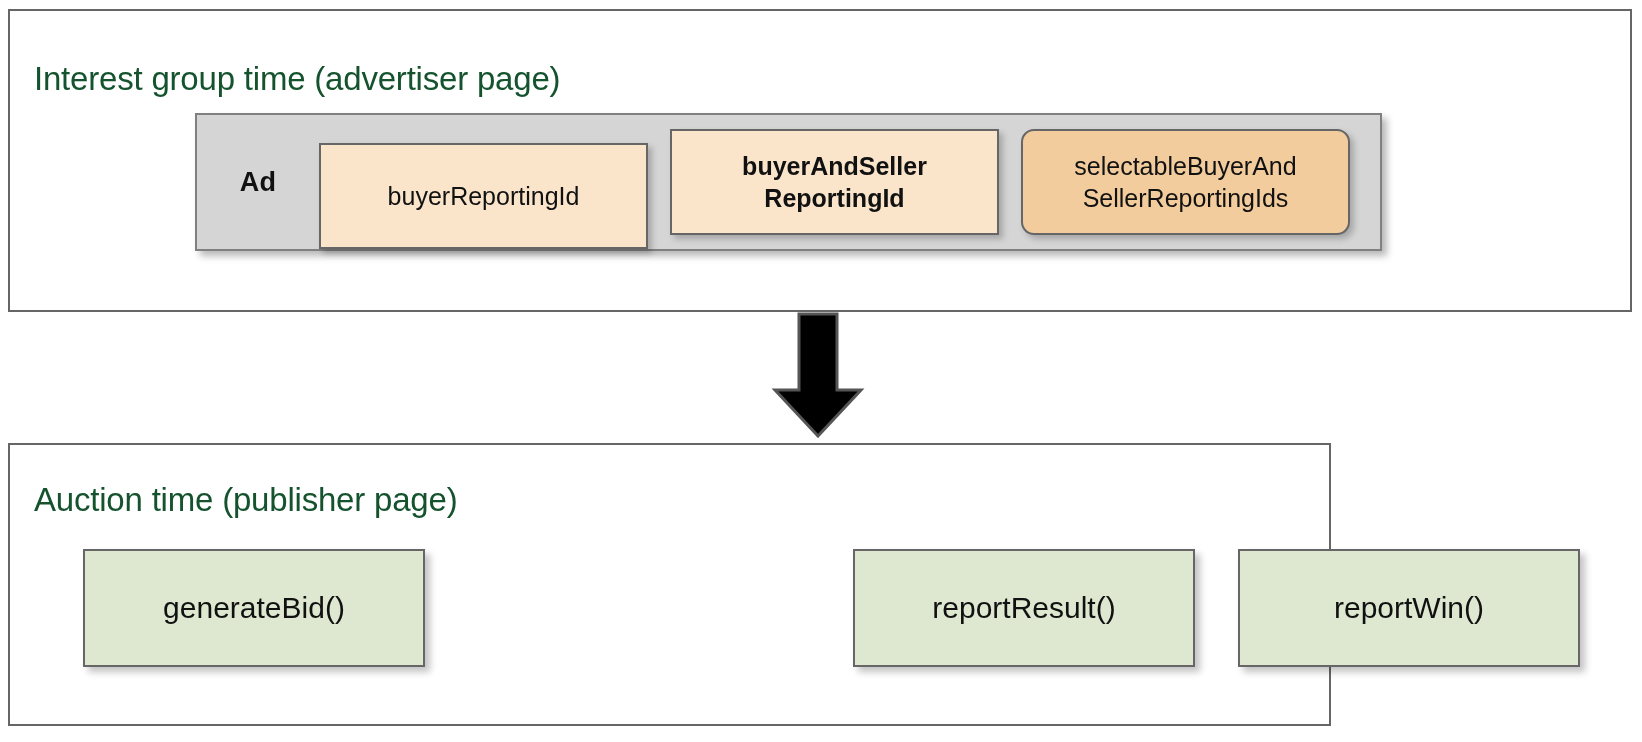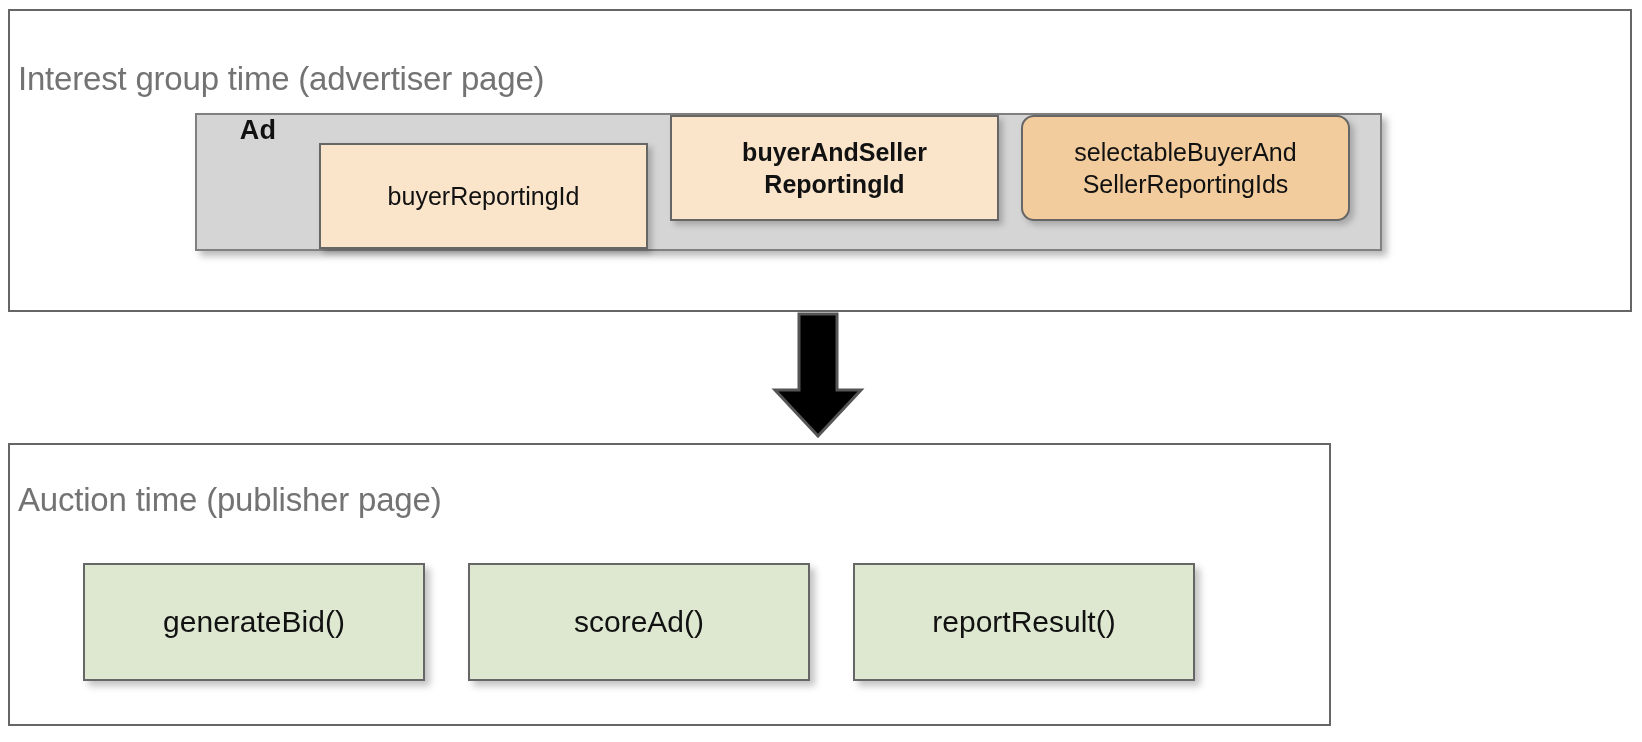--- a/index.html
+++ b/index.html
@@ -38,44 +38,44 @@
   }
   #panel-publisher {
     left: 8px;
     top: 443px;
     width: 1323px;
     height: 283px;
   }
 
   .panel-title {
     position: absolute;
-    left: 8px;
+    left: 24px;
     font-size: 33px;
     line-height: 38px;
-    color: #737373;
+    color: #14532d;
     font-weight: 400;
     letter-spacing: -0.2px;
     white-space: nowrap;
   }
   #panel-advertiser .panel-title { top: 27px; }
   #panel-publisher  .panel-title { top: 14px; }
 
   
   #ad-container {
     position: absolute;
     left: 185px;
     top: 102px;
     width: 1187px;
     height: 138px;
     background: #d5d5d5;
     border: 2px solid #808080;
     box-sizing: border-box;
     box-shadow: 5px 5px 7px rgba(0,0,0,0.28);
     display: flex;
-    align-items: flex-start;
+    align-items: center;
   }
   #ad-label {
     width: 122px;
     flex: 0 0 122px;
     text-align: center;
     font-size: 27px;
     font-weight: bold;
     color: #111111;
     letter-spacing: 0.2px;
   }
@@ -107,21 +107,21 @@
     position: absolute;
     left: 757px;
     top: 312px;
     width: 122px;
     height: 126px;
   }
 
   
   .fn-box {
     position: absolute;
-    top: 118px;
+    top: 104px;
     height: 118px;
     background: #dee8d1;
     border: 2px solid #666666;
     box-sizing: border-box;
     display: flex;
     align-items: center;
     justify-content: center;
     font-size: 30px;
     color: #111111;
     box-shadow: 5px 5px 7px rgba(0,0,0,0.24);
@@ -172,24 +172,24 @@
   </div>
 
   <section class="panel" id="panel-publisher">
 
     <h1 class="panel-title">Auction time (publisher page)</h1>
 
     <div class="fn-box" id="fn-generate-bid">
       <span>generateBid()</span>
     </div>
 
-    <div class="fn-box" id="fn-score-ad">
-      <span>scoreAd()</span>
-    </div>
 
     <div class="fn-box" id="fn-report-result">
       <span>reportResult()</span>
     </div>
 
+    <div class="fn-box" id="fn-report-win">
+      <span>reportWin()</span>
+    </div>
 
   </section>
 
 </div>
 
 </body></html>

